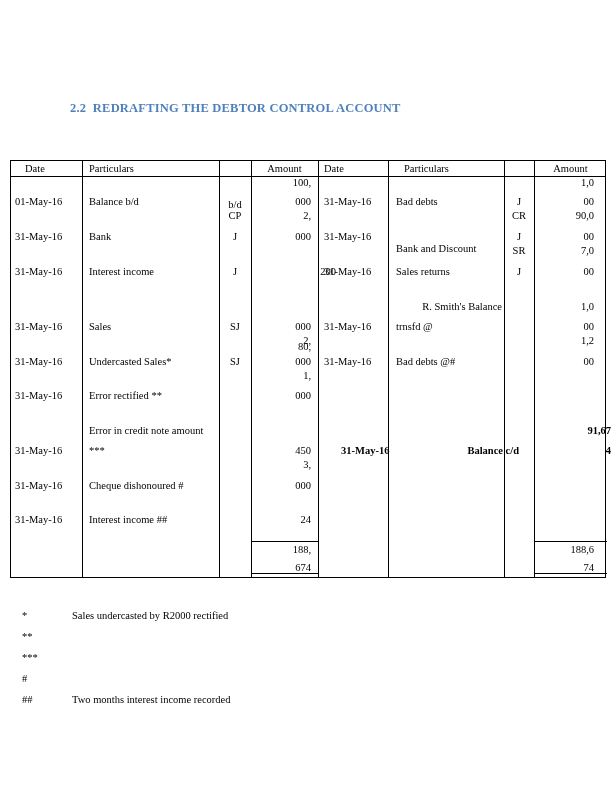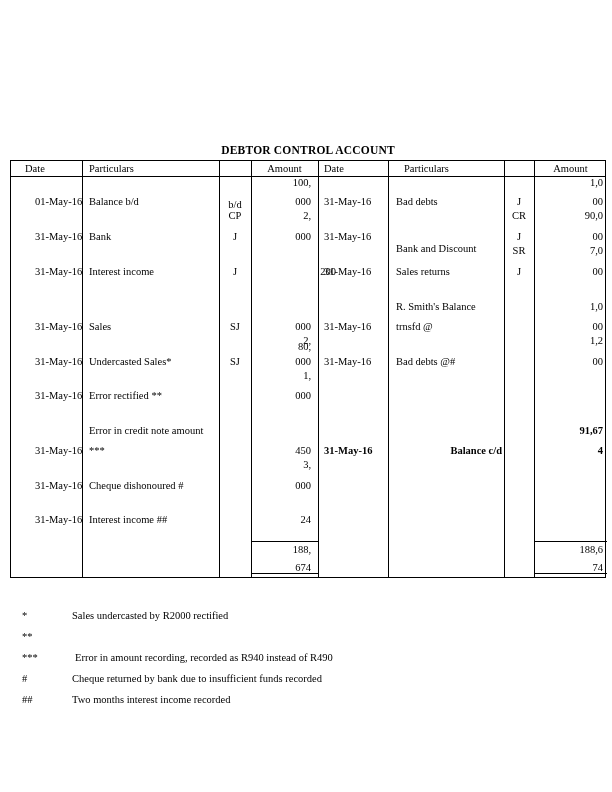--- a/index.html
+++ b/index.html
@@ -1,50 +1,50 @@
 <!DOCTYPE html>
 <html><head>
 <meta charset="utf-8">
 <style>
   html,body{margin:0;padding:0;background:#e8e8e8;}
   #page{position:relative;width:612px;height:792px;background:#ffffff;margin:0 auto;
         font-family:"Liberation Serif","DejaVu Serif",serif;color:#000;overflow:hidden;
         box-shadow:0 0 4px rgba(0,0,0,.25);}
   .txt{position:absolute;font-size:10.5px;line-height:12px;white-space:nowrap;}
-  .b{font-weight:bold;}
+  .b{font-weight:bold;margin-left:17px;}
   #heading{position:absolute;left:70px;top:101px;font-size:12.5px;font-weight:bold;
            color:#4f81bd;letter-spacing:.2px;white-space:pre;}
   #table-title{position:absolute;left:10px;top:144px;width:596px;text-align:center;
                font-size:11.5px;font-weight:bold;letter-spacing:.2px;}
   #ledger{position:absolute;left:10px;top:160px;width:596px;height:418px;
           border:1px solid #000;box-sizing:border-box;}
   .vline{position:absolute;top:0;bottom:0;width:1px;background:#000;}
   .hline{position:absolute;height:1px;background:#000;}
   
-  .l-date{left:24px;width:62px;}
+  .l-date{left:4px;width:62px;}
   .l-part{left:78px;width:128px;}
   .l-folio{left:208px;width:32px;text-align:center;}
   .l-amt{left:240px;width:60px;text-align:right;}
   .r-date{left:313px;width:62px;}
   .r-part{left:385px;width:106px;}
   .r-folio{left:493px;width:30px;text-align:center;}
-  .r-amt{left:523px;width:60px;text-align:right;padding-left:9px;}
+  .r-amt{left:523px;width:60px;text-align:right;}
   .hdr{top:2px;}
   .hdr-amt-l{left:240px;width:67px;text-align:center;top:2px;}
   .hdr-amt-r{left:523px;width:73px;text-align:center;top:2px;}
   .fn-sym{left:22px;}
   .fn-text{left:72px;}
 </style>
 </head>
 <body>
 
 <div id="page">
 
+  <div id="heading">2.2  REDRAFTING THE DEBTOR CONTROL ACCOUNT</div>
 
-  <div id="table-title">DEBTOR CONTROL ACCOUNT</div>
 
   <div id="ledger">
 
     <div class="vline" style="left:71px"></div>
     <div class="vline" style="left:208px"></div>
     <div class="vline" style="left:240px"></div>
     <div class="vline" style="left:307px"></div>
     <div class="vline" style="left:377px"></div>
     <div class="vline" style="left:493px"></div>
     <div class="vline" style="left:523px"></div>
@@ -109,21 +109,21 @@
         <span class="txt r-date" style="top: 70px;">31-May-16</span>
         <span class="txt r-part" style="top: 70px; margin-top: 12px;">Bank and Discount</span>
         <span class="txt r-folio" style="top: 70px;">J</span>
         <span class="txt r-amt" style="top: 70px;">00</span>
         <span class="txt r-folio" style="top: 84px;">SR</span>
         <span class="txt r-amt" style="top: 84px;">7,0</span>
         <span class="txt r-date" style="top: 105px;">31-May-16</span>
         <span class="txt r-part" style="top: 105px;">Sales returns</span>
         <span class="txt r-folio" style="top: 105px;">J</span>
         <span class="txt r-amt" style="top: 105px;">00</span>
-        <span class="txt r-part" style="top: 140px;">R. Smith's Balance</span>
+        <span class="txt r-part" style="top: 140px; text-align: right;">R. Smith's Balance</span>
         <span class="txt r-amt" style="top: 140px;">1,0</span>
         <span class="txt r-date" style="top: 160px;">31-May-16</span>
         <span class="txt r-part" style="top: 160px;">trnsfd @</span>
         <span class="txt r-amt" style="top: 160px;">00</span>
         <span class="txt r-amt" style="top: 174px;">1,2</span>
         <span class="txt r-date" style="top: 195px;">31-May-16</span>
         <span class="txt r-part" style="top: 195px;">Bad debts @#</span>
         <span class="txt r-amt" style="top: 195px;">00</span>
         <span class="txt r-amt b" style="top: 264px;">91,67</span>
         <span class="txt r-date b" style="top: 284px;">31-May-16</span>
@@ -139,19 +139,17 @@
     <span class="txt l-amt" style="top:383px">188,</span>
     <span class="txt l-amt" style="top:401px">674</span>
     <span class="txt r-amt" style="top:383px">188,6</span>
     <span class="txt r-amt" style="top:401px">74</span>
   </div>
 
   <span class="txt fn-sym" style="top:610px">*</span>
   <span class="txt fn-text" style="top:610px">Sales undercasted by R2000 rectified</span>
   <span class="txt fn-sym" style="top:631px">**</span>
   <span class="txt fn-sym" style="top:652px">***</span>
-  <span class="txt fn-text" style="top:652px;left:75px">Error in amount recording, recorded as R940 instead of R490</span>
   <span class="txt fn-sym" style="top:673px">#</span>
-  <span class="txt fn-text" style="top:673px">Cheque returned by bank due to insufficient funds recorded</span>
   <span class="txt fn-sym" style="top:694px">##</span>
   <span class="txt fn-text" style="top:694px">Two months interest income recorded</span>
 
 </div>
 
 </body></html>

